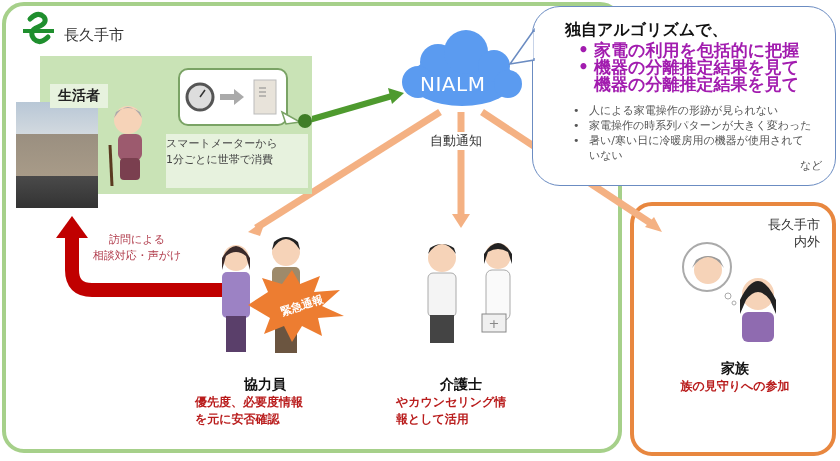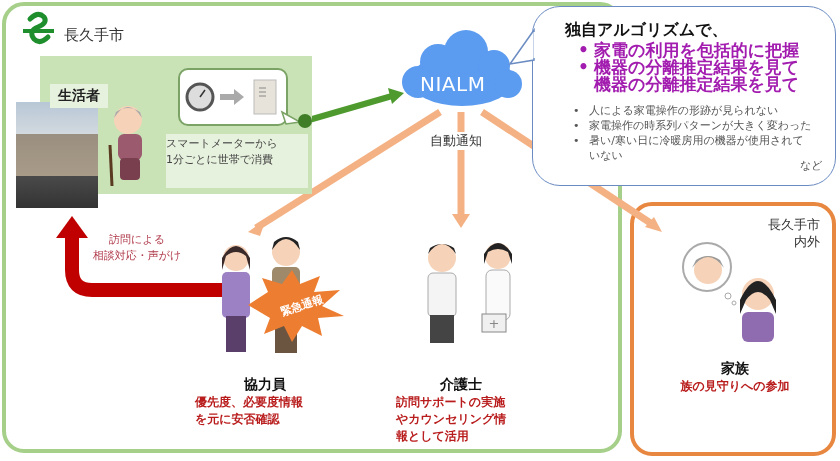--- a/index.html
+++ b/index.html
@@ -199,21 +199,20 @@
 <div class="abs badge-text" style="left:280px;top:298px;">緊急通報</div>
 
 <div class="abs" style="left:195px;top:376px;width:140px;">
   <div class="role-title">協力員</div>
   <div class="role-desc">優先度、必要度情報</div>
   <div class="role-desc">を元に安否確認</div>
 </div>
 
 <div class="abs" style="left:396px;top:376px;width:130px;">
   <div class="role-title">介護士</div>
-  <div class="role-desc">訪問サポートの実施</div>
   <div class="role-desc">やカウンセリング情</div>
   <div class="role-desc">報として活用</div>
 </div>
 
 <div class="abs area-label">
   <div>長久手市</div>
   <div>内外</div>
 </div>
 <div class="abs" style="left:660px;top:360px;width:150px;text-align:center;">
   <div class="role-title">家族</div>

